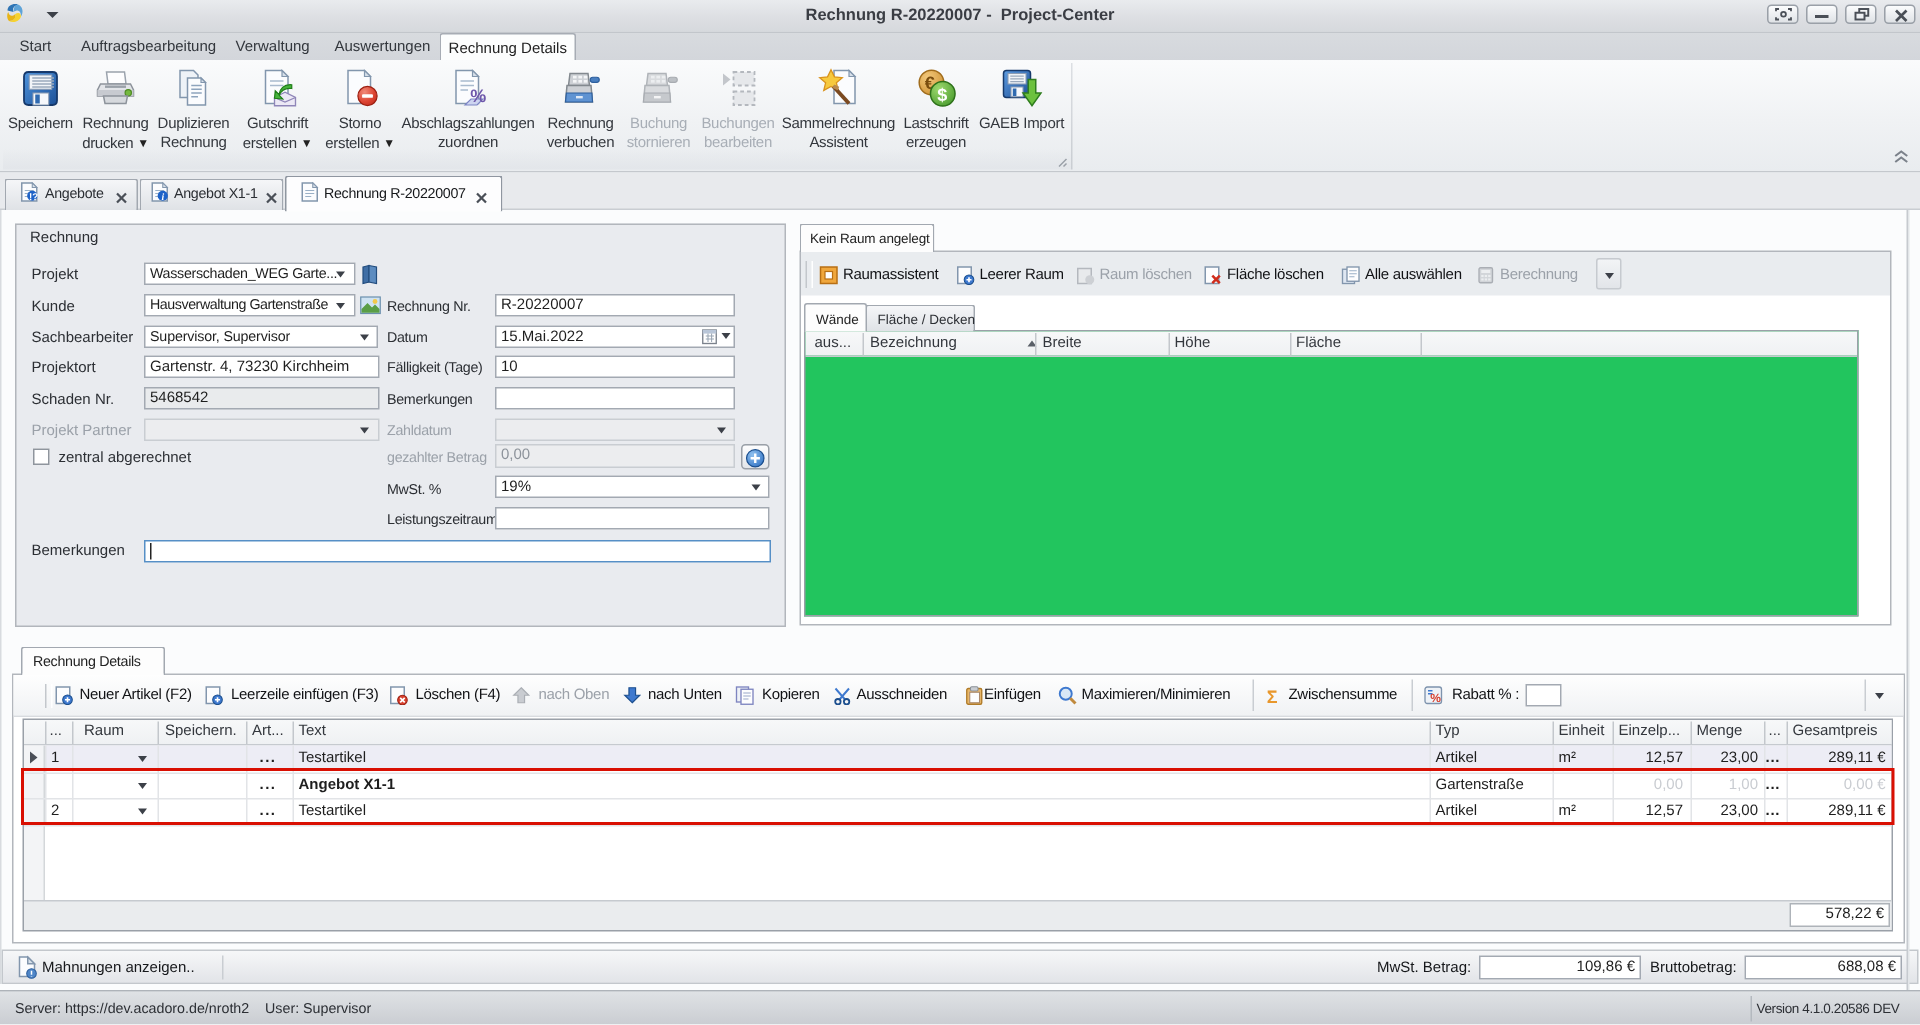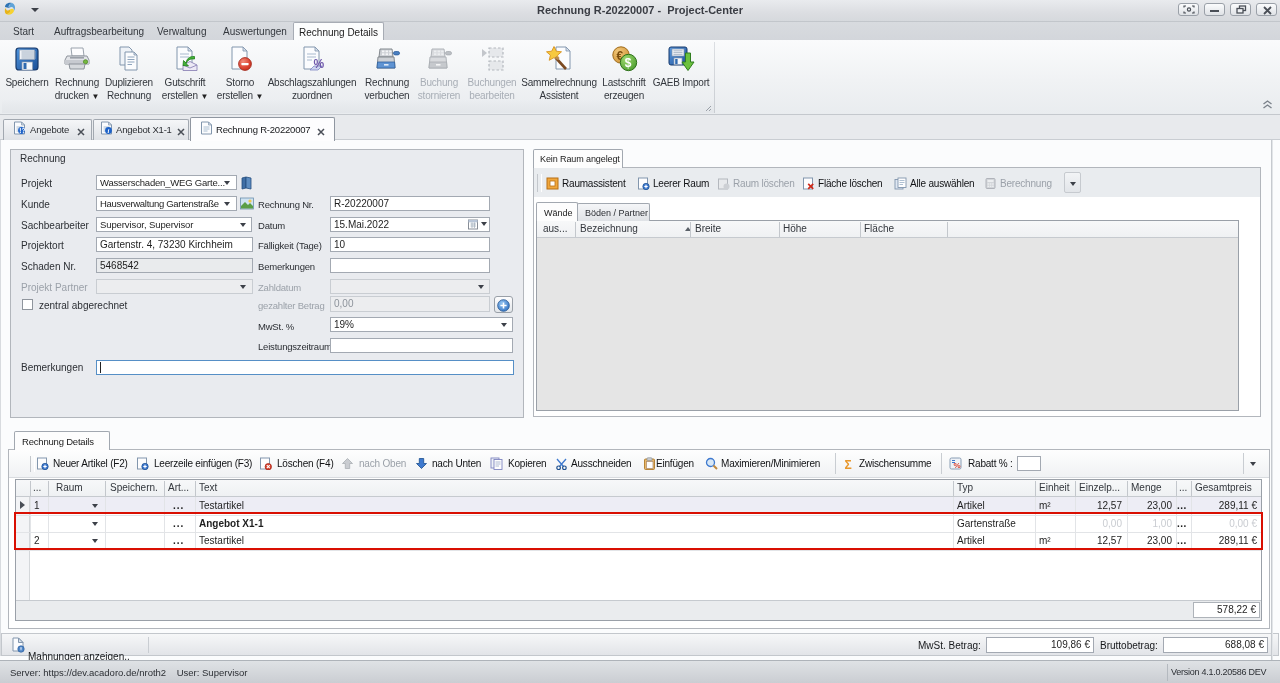--- a/index.html
+++ b/index.html
@@ -372,23 +372,23 @@
       <rect x="8.1" y="8.6" width="1.6" height="1.4"></rect>
     </g>
   </svg>
 <div class="abs" style="left:1000px;top:178px;font-size:10px;letter-spacing:-0.2px;color:#9ba1a9;white-space:nowrap;">Berechnung</div>
 <div class="abs" style="left:1064px;top:172px;width:17px;height:21px;box-sizing:border-box;border:1px solid #c6cacf;border-radius:2px;background:linear-gradient(#f2f4f6,#e2e5e9);"></div>
 <div class="carr" style="left:1070px;top:182px;"></div>
 <div class="wtab" style="left:536px;top:202px;width:42px;height:19px;z-index:3;">
     <div class="abs" style="left:7px;top:5px;font-size:9px;white-space:nowrap;color:#222;">Wände</div>
   </div>
 <div class="gtab" style="left:577px;top:203px;width:73px;height:18px;z-index:2;">
-    <div class="abs" style="left:7px;top:4px;font-size:9px;white-space:nowrap;color:#2c2f34;">Böden / Partner</div>
-  </div>
-<div class="abs" style="left:536px;top:220px;width:703px;height:191px;box-sizing:border-box;border:1px solid #9aa0a8;background:#e5e5e5;z-index:1;">
+    <div class="abs" style="left:7px;top:4px;font-size:9px;white-space:nowrap;color:#2c2f34;">Fläche / Decken</div>
+  </div>
+<div class="abs" style="left:536px;top:220px;width:703px;height:191px;box-sizing:border-box;border:1px solid #9aa0a8;background:#22c55e;z-index:1;">
 <div class="abs" style="left:0;top:0;width:701px;height:17px;background:linear-gradient(#f7f8f9,#eff1f3);border-bottom:1px solid #c6cacf;box-sizing:border-box;"></div>
 <div class="hcell" style="left:6px;">aus...</div>
 <div class="hcell" style="left:43px;">Bezeichnung</div>
 <div class="hcell" style="left:158px;">Breite</div>
 <div class="hcell" style="left:246px;">Höhe</div>
 <div class="hcell" style="left:327px;">Fläche</div>
 <div class="abs" style="left:148px;top:6px;width:0;height:0;border-left:3.5px solid transparent;border-right:3.5px solid transparent;border-bottom:4px solid #5a6068;"></div>
 <div class="vsep" style="left:38px;top:1px;height:15px;background:#c3c7cc;"></div>
 <div class="vsep" style="left:153px;top:1px;height:15px;background:#c3c7cc;"></div>
 <div class="vsep" style="left:242px;top:1px;height:15px;background:#c3c7cc;"></div>
@@ -541,21 +541,21 @@
 <div class="abs" style="left:14px;top:512px;width:1249px;height:38px;box-sizing:border-box;border:2px solid #d90f02;z-index:5;"></div>
 <div class="abs" style="left:1px;top:633px;width:1278px;height:23px;box-sizing:border-box;background:linear-gradient(#f6f7f8,#e2e4e8);border:1px solid #c3c7cc;">
 <svg class="abs" style="left:10px;top:3px" width="13" height="15" viewBox="0 0 13 15">
 <path d="M1 1 L6.5 1 L11 5.5 L11 14 L1 14 Z" fill="#fbfcfe" stroke="#8296ad" stroke-width="1"></path>
 <path d="M6.5 1 L6.5 5.5 L11 5.5 Z" fill="#d7e0ea" stroke="#8296ad" stroke-width="1"></path>
 </svg>
 <svg class="abs" style="left:15px;top:11px" width="8" height="8" viewBox="0 0 8 8">
       <circle cx="4" cy="4" r="3.2" fill="#4f86c8" stroke="#2d5f9e" stroke-width="0.7"></circle>
       <path d="M4 2.2 V4.8 M4 5.8 V6.1" stroke="#fff" stroke-width="1"></path>
     </svg>
-<div class="abs t" style="left:26px;top:17px;color:#16181b;text-align:center;">Mahnungen anzeigen..</div>
+<div class="abs t" style="left:26px;top:6px;color:#16181b;text-align:center;">Mahnungen anzeigen..</div>
 <div class="vsep" style="left:146px;top:3px;height:16px;"></div>
 <div class="abs" style="left:916px;top:6px;font-size:10px;color:#16181b;">MwSt. Betrag:</div>
 <div class="field" style="left:984px;top:3px;width:108px;height:16px;text-align:right;">109,86 €</div>
 <div class="abs" style="left:1098px;top:6px;font-size:10px;color:#16181b;">Bruttobetrag:</div>
 <div class="field" style="left:1161px;top:3px;width:105px;height:16px;text-align:right;">688,08 €</div>
 </div>
 <div class="abs" style="left:0;top:660px;width:1280px;height:23px;box-sizing:border-box;background:linear-gradient(#dfe2e5,#cacdd2);border-top:1px solid #aeb3b9;">
 <div class="abs" style="left:10px;top:6px;font-size:9.5px;color:#2c2f34;white-space:nowrap;">Server: https://dev.acadoro.de/nroth2&nbsp;&nbsp;&nbsp;&nbsp;User: Supervisor</div>
 <div class="vsep" style="left:1167px;top:3px;height:17px;background:#b4b9bf;"></div>
 <div class="abs" style="left:1171px;top:6px;width:91px;text-align:right;font-size:9px;letter-spacing:-0.25px;color:#2c2f34;white-space:nowrap;">Version 4.1.0.20586 DEV</div>

